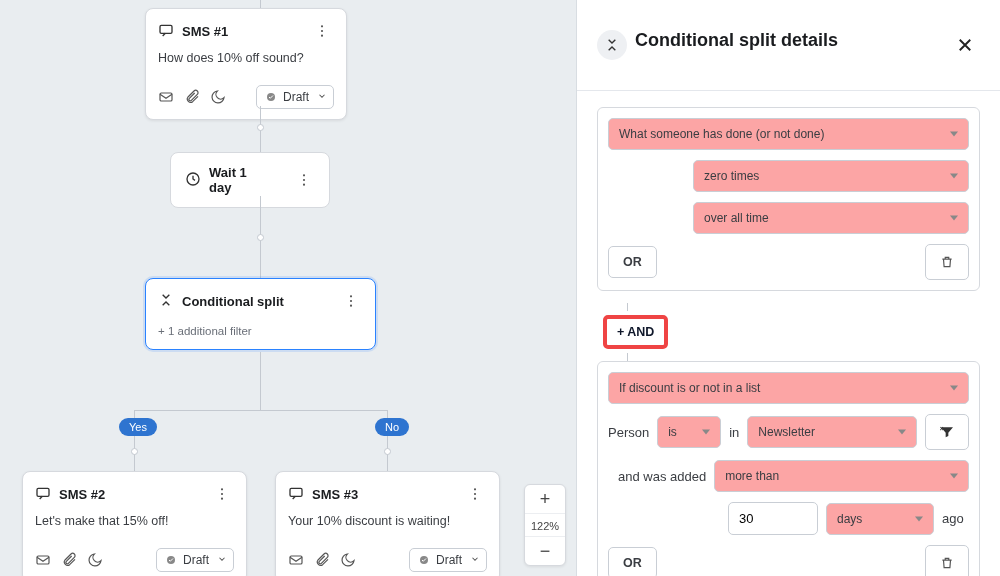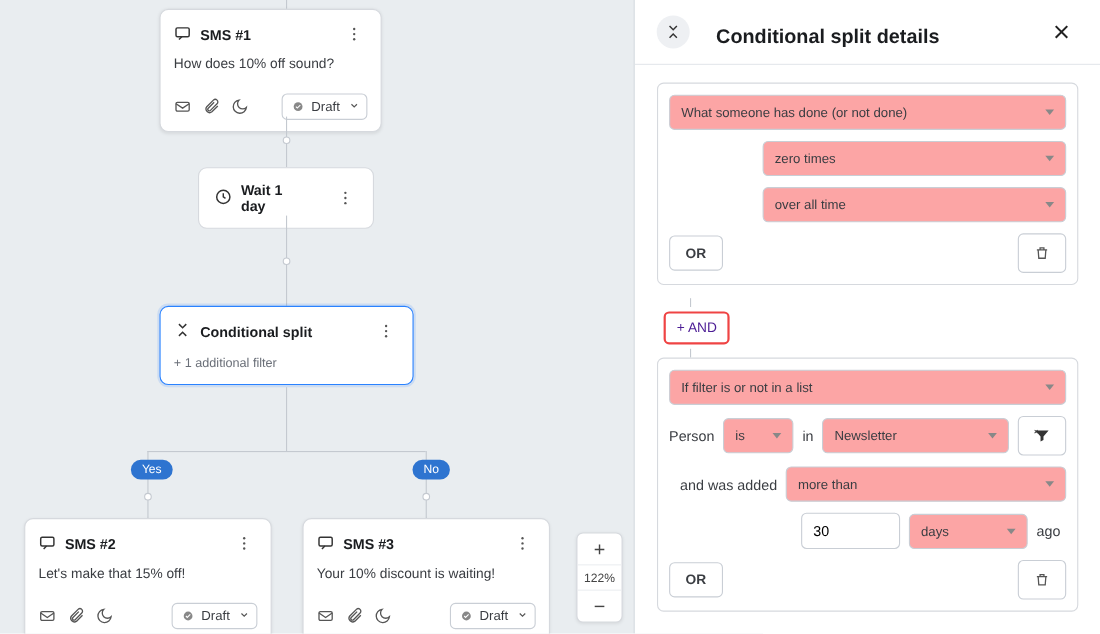--- a/index.html
+++ b/index.html
@@ -33,40 +33,40 @@
   .vline { position:absolute; width:1px; background:#c4c9d0; }
   .hline { position:absolute; height:1px; background:#c4c9d0; }
   .dot { position:absolute; width:7px; height:7px; background:#fff; border:1px solid #c4c9d0; border-radius:50%; }
 
   
   .zoom { position:absolute; right:10px; bottom:10px; width:42px; background:#fff; border:1px solid #d6d9de; border-radius:6px; text-align:center; font-size:11px; color:#444; box-shadow:0 1px 3px rgba(0,0,0,.08); }
   .zoom .zbtn { height:28px; line-height:28px; font-size:18px; font-weight:300; cursor:pointer; }
   .zoom .zlvl { height:24px; line-height:24px; border-top:1px solid #eceef1; border-bottom:1px solid #eceef1; }
 
   
-  .phdr { display:flex; align-items:flex-end; gap:24px; padding:14px 20px; border-bottom:1px solid #e4e7ec; }
+  .phdr { display:flex; align-items:flex-start; gap:8px; padding:30px 20px; border-bottom:1px solid #e4e7ec; }
   .phdr .icn { width:30px; height:30px; border-radius:50%; background:#eef0f3; display:flex; align-items:center; justify-content:center; }
   .phdr h2 { font-size:18px; font-weight:600; color:#1a1c1f; }
   .phdr .close { margin-left:auto; font-size:20px; cursor:pointer; color:#2b2b2b; width:30px; height:30px; display:flex; align-items:center; justify-content:center; border-radius:4px; }
 
   .pbody { flex:1; overflow-y:auto; padding:16px 20px 18px 20px; }
   .pbody::-webkit-scrollbar{width:8px;} .pbody::-webkit-scrollbar-thumb{background:#ccd0d6;border-radius:4px;}
 
   .group { border:1px solid #d6d9de; border-radius:6px; padding:10px; margin-bottom:12px; }
   .sel { width:100%; border:1px solid #c9ced5; border-radius:5px; background:#fca5a5; padding:8px 28px 8px 10px; font-size:12px; color:#3a3d42; position:relative; text-align:left; cursor:pointer; }
   .sel::after { content:""; position:absolute; right:10px; top:50%; transform:translateY(-50%); width:0; height:0; border-left:4px solid transparent; border-right:4px solid transparent; border-top:5px solid #888; }
   .row { display:flex; align-items:center; gap:8px; margin-top:10px; flex-wrap:wrap; }
   .lbl { font-size:13px; color:#3a3d42; }
   .sel.sm { flex:0 0 auto; }
   .sel.grow { flex:1; min-width:0; }
   .sel .shopicon { display:inline-block; width:16px; height:16px; background:#95bf47; border-radius:3px; margin-right:6px; vertical-align:-3px; }
   .icon-btn { border:1px solid #c9ced5; border-radius:5px; background:#fff; width:44px; height:36px; display:flex; align-items:center; justify-content:center; cursor:pointer; }
   .or-btn, .and-btn { border:1px solid #c9ced5; border-radius:5px; background:#fff; padding:8px 14px; font-size:12.5px; font-weight:700; color:#3a3d42; cursor:pointer; }
   .txt-in { border:1px solid #c9ced5; border-radius:5px; padding:8px 10px; font-size:13px; width:90px; text-align:left; }
-  .mid-and { display:inline-block; border:2px solid #ef4444; border-radius:5px; padding:6px 10px; font-size:12.5px; font-weight:400; color:#4c1d95; margin:4px 0 4px 6px; cursor:pointer; background:#fff;}
+  .mid-and { display:inline-block; border:4px solid #ef4444; border-radius:5px; padding:6px 10px; font-size:12.5px; font-weight:700; color:#0f172a; margin:4px 0 4px 6px; cursor:pointer; background:#fff;}
   .and-conn { width:1px; height:8px; background:#c4c9d0; margin-left:30px; }
   .foot-or-row { display:flex; align-items:center; justify-content:space-between; margin-top:10px; }
 
   
   .svgicn { width:16px; height:16px; }
 </style>
 </head>
 <body>
 
 <div class="app">
@@ -121,21 +121,21 @@
           <span class="chev"><svg width="10" height="10" viewBox="0 0 24 24" fill="none" stroke="#555" stroke-width="2.5">
                 <path d="M6 9l6 6 6-6"></path>
               </svg></span>
         </div>
       </div>
     </div>
 
     <div class="vline" style="left:260px; top:106px; height:46px;"></div>
     <div class="dot" style="left:257px; top:124px;"></div>
 
-    <div class="wait-card" style="left:180px; top:152px; width:160px;">
+    <div class="wait-card" style="left:170px; top:152px; width:160px;">
       <span style="margin-right:8px;"><svg class="svgicn" viewBox="0 0 24 24" fill="none" stroke="#333" stroke-width="2">
             <circle cx="12" cy="12" r="9"></circle>
             <path d="M12 7v5l3 2"></path>
           </svg></span>
       <span>Wait 1 day</span>
       <div class="more">
         <svg class="svgicn" viewBox="0 0 24 24" fill="#555">
             <circle cx="12" cy="5" r="1.6"></circle>
             <circle cx="12" cy="12" r="1.6"></circle>
             <circle cx="12" cy="19" r="1.6"></circle>
@@ -318,21 +318,21 @@
           </button>
         </div>
       </div>
 
       <div class="and-conn"></div>
       <button class="mid-and">+ AND</button>
       <div class="and-conn"></div>
 
       
       <div class="group">
-        <button class="sel">If filter is or not in a list</button>
+        <button class="sel">If discount is or not in a list</button>
         <div class="row">
           <span class="lbl">Person</span>
           <button class="sel sm" style="width:64px;">is</button>
           <span class="lbl">in</span>
           <button class="sel grow" style="min-width:110px;">Newsletter</button>
           <button class="icon-btn">
             <svg width="16" height="16" viewBox="0 0 24 24" fill="#333">
                 <path d="M3 5h18l-7 8v5l-4 2v-7z"></path>
                 <text x="1" y="10" font-size="10" font-weight="700">×</text>
               </svg>

